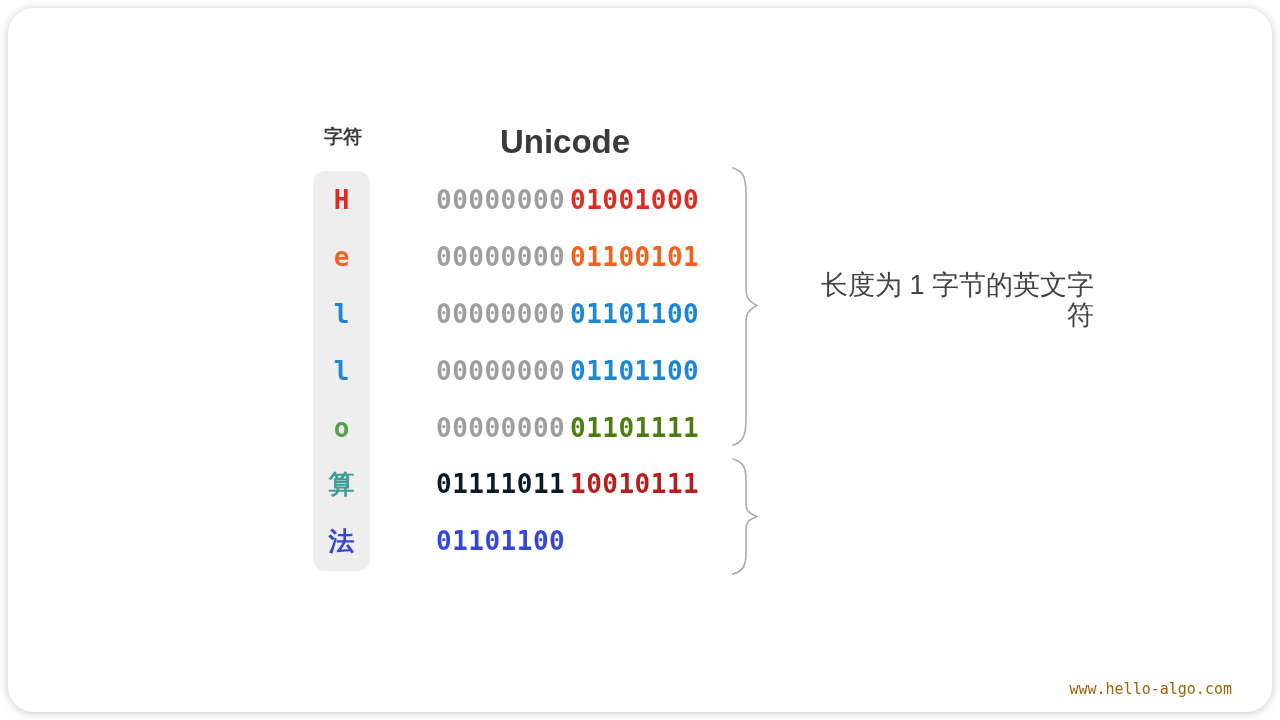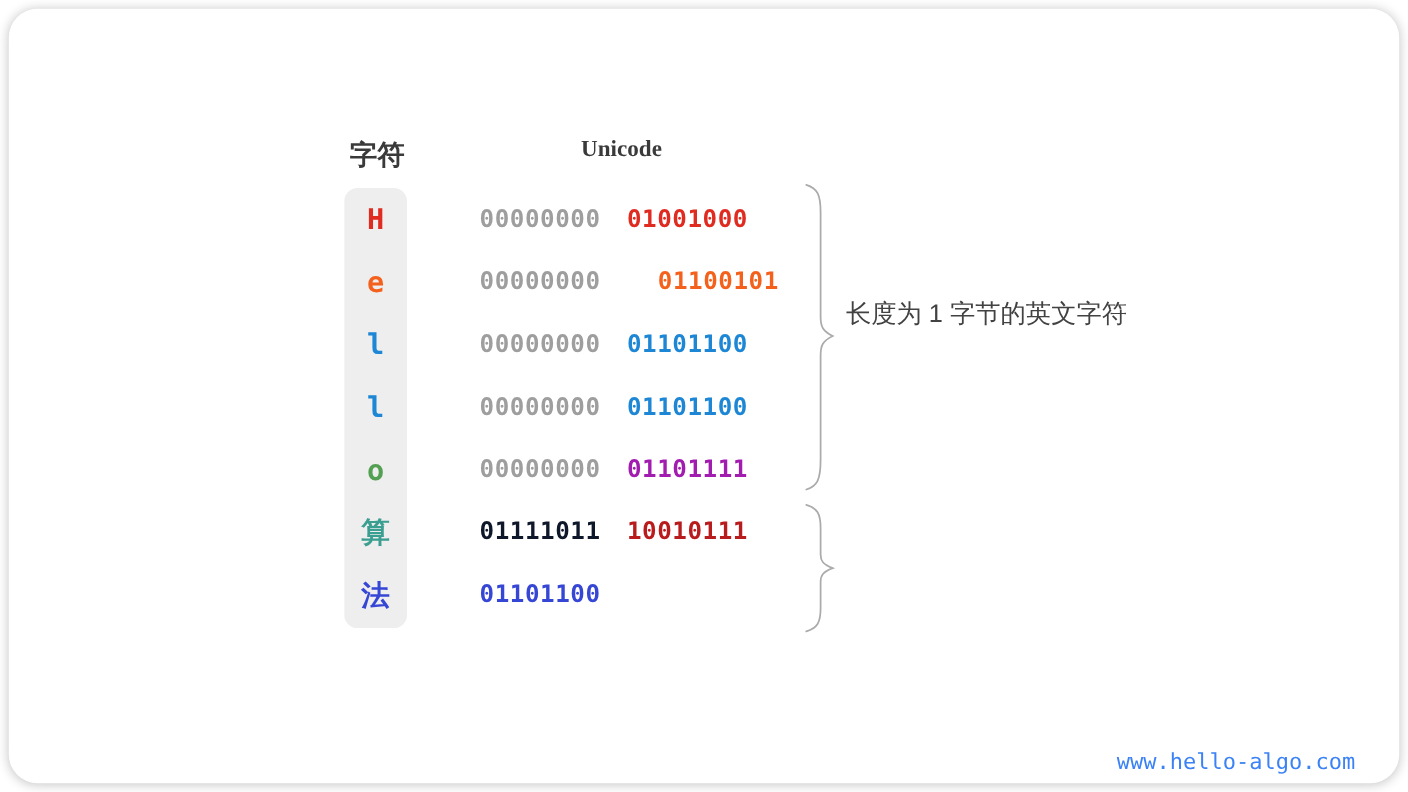--- a/index.html
+++ b/index.html
@@ -9,64 +9,64 @@
   .card {
     position: absolute;
     left: 8px; top: 8px; right: 8px; bottom: 8px;
     background: #ffffff;
     border-radius: 26px;
     box-shadow: 0 1px 10px rgba(0,0,0,0.22);
   }
 
   
   .col-header { position: absolute; font-weight: bold; color: #3a3a3a; text-align: center; }
-  .hdr-char { left: 290px; top: 116px; width: 90px; font-size: 25px; }
+  .hdr-char { left: 290px; top: 116px; width: 90px; font-size: 19px; }
   .hdr-unicode {
-    left: 457px; top: 115px; width: 200px; font-size: 21px;
-    font-family: Liberation Serif, serif;
+    left: 457px; top: 115px; width: 200px; font-size: 33px;
+    font-family: Liberation Sans, sans-serif;
   }
 
   
   .char-strip {
     position: absolute; left: 305px; top: 163px; width: 57px; height: 400px;
     background: #eeeeee; border-radius: 12px;
   }
 
   
   .row { position: absolute; left: 0; width: 1280px; height: 54px; }
   .char-cell {
     position: absolute; left: 305px; top: 0; width: 57px; height: 54px;
     display: flex; align-items: center; justify-content: center;
     font-family: "DejaVu Sans Mono", "DejaVu Sans", sans-serif;
     font-weight: bold; font-size: 26px;
   }
   .byte {
     position: absolute; top: 0; height: 54px; line-height: 54px;
     font-family: "DejaVu Sans Mono", "Liberation Mono", monospace;
-    font-weight: bold; font-size: 22px; letter-spacing: 0.5px;
+    font-weight: bold; font-size: 26px; letter-spacing: 0.5px;
   }
   .byte1 { left: 428px; }
   .byte2 { left: 562px; text-align: right; }
 
   
   .brace { position: absolute; left: 720px; }
   .brace svg { display: block; }
 
   
   .annotation {
-    position: absolute; left: 761px; width: 300px; text-align: left;
-    font-size: 23px; color: #424242; font-weight: 500; line-height: 30px;
+    position: absolute; left: 786px; width: 300px; text-align: right;
+    font-size: 27px; color: #424242; font-weight: 500; line-height: 30px;
   }
   .annotation.sub { color: #9e9e9e; font-weight: bold; }
 
   
   .watermark {
     position: absolute; right: 40px; top: 672px;
     font-family: "DejaVu Sans Mono", "Liberation Mono", monospace;
-    font-size: 20px; color: #3b82f6;
+    font-size: 15px; color: #a16207;
   }
 </style>
 </head>
 <body>
 
 <div class="card">
 
   <div class="col-header hdr-char">字符</div>
   <div class="col-header hdr-unicode">Unicode</div>
 
@@ -74,36 +74,36 @@
 
   <div>
       <div class="row" style="top: 165px;">
     <div class="char-cell" style="color: rgb(224, 43, 32);">H</div>
     <span class="byte byte1" style="color: rgb(158, 158, 158);">00000000</span>
     <span class="byte byte2" style="color: rgb(224, 43, 32);">01001000</span>
   </div>
       <div class="row" style="top: 222px;">
     <div class="char-cell" style="color: rgb(244, 97, 29);">e</div>
     <span class="byte byte1" style="color: rgb(158, 158, 158);">00000000</span>
-    <span class="byte byte2" style="color: rgb(244, 97, 29); margin-left: 28px;">01100101</span>
+    <span class="byte byte2" style="color: rgb(244, 97, 29);">01100101</span>
   </div>
       <div class="row" style="top: 279px;">
     <div class="char-cell" style="color: rgb(30, 135, 213);">l</div>
     <span class="byte byte1" style="color: rgb(158, 158, 158);">00000000</span>
     <span class="byte byte2" style="color: rgb(30, 135, 213);">01101100</span>
   </div>
       <div class="row" style="top: 336px;">
     <div class="char-cell" style="color: rgb(30, 135, 213);">l</div>
     <span class="byte byte1" style="color: rgb(158, 158, 158);">00000000</span>
     <span class="byte byte2" style="color: rgb(30, 135, 213);">01101100</span>
   </div>
       <div class="row" style="top: 393px;">
     <div class="char-cell" style="color: rgb(83, 160, 83);">o</div>
     <span class="byte byte1" style="color: rgb(158, 158, 158);">00000000</span>
-    <span class="byte byte2" style="color: #a21caf;">01101111</span>
+    <span class="byte byte2" style="color: #4d7c0f;">01101111</span>
   </div>
       <div class="row" style="top: 449px;">
     <div class="char-cell" style="color: rgb(58, 158, 144);">算</div>
     <span class="byte byte1" style="color: #0f172a;">01111011</span>
     <span class="byte byte2" style="color: #b91c1c;">10010111</span>
   </div>
       <div class="row" style="top: 506px;">
     <div class="char-cell" style="color: rgb(54, 71, 214);">法</div>
     <span class="byte byte1" style="color: rgb(54, 71, 214);">01101100</span>
   </div>

